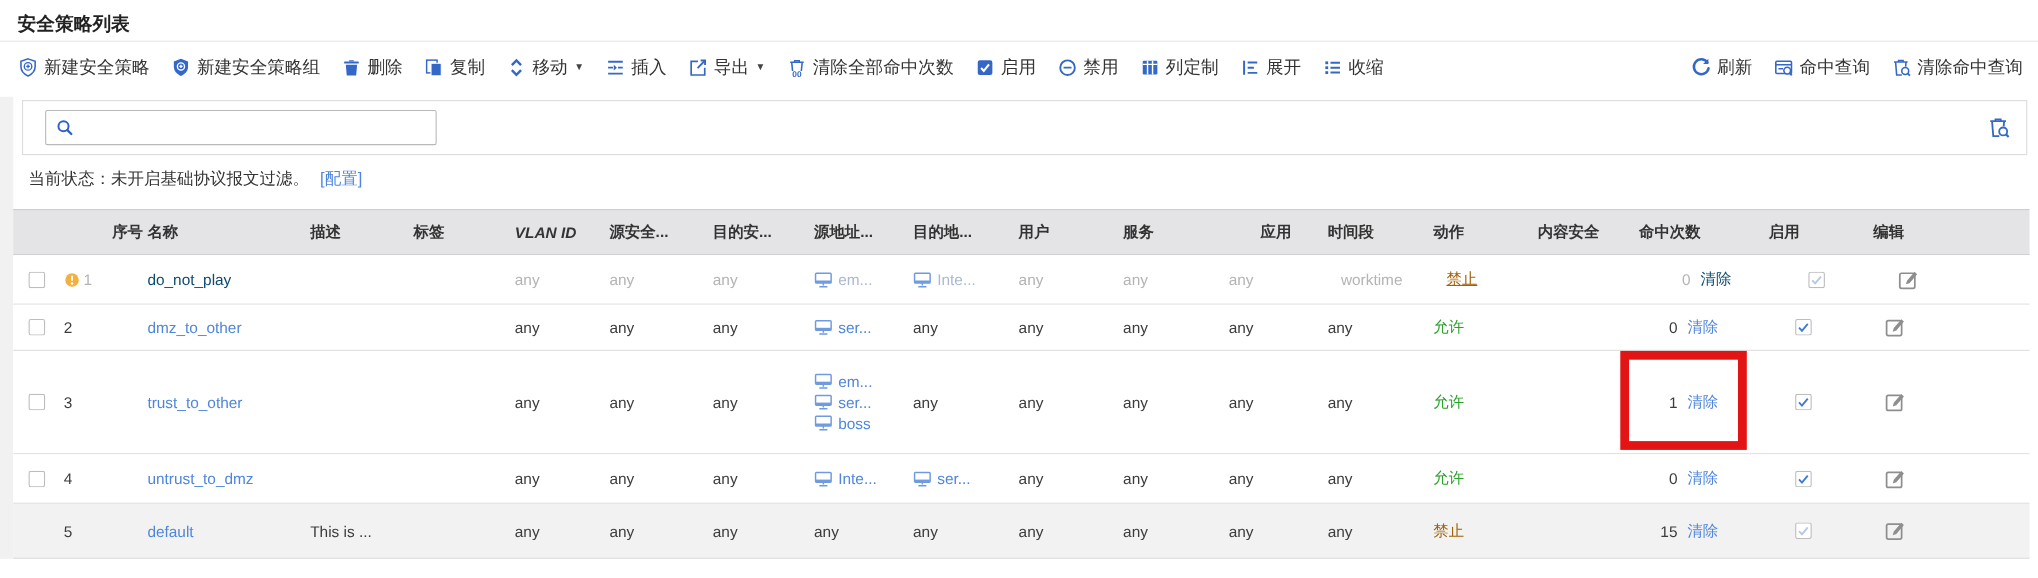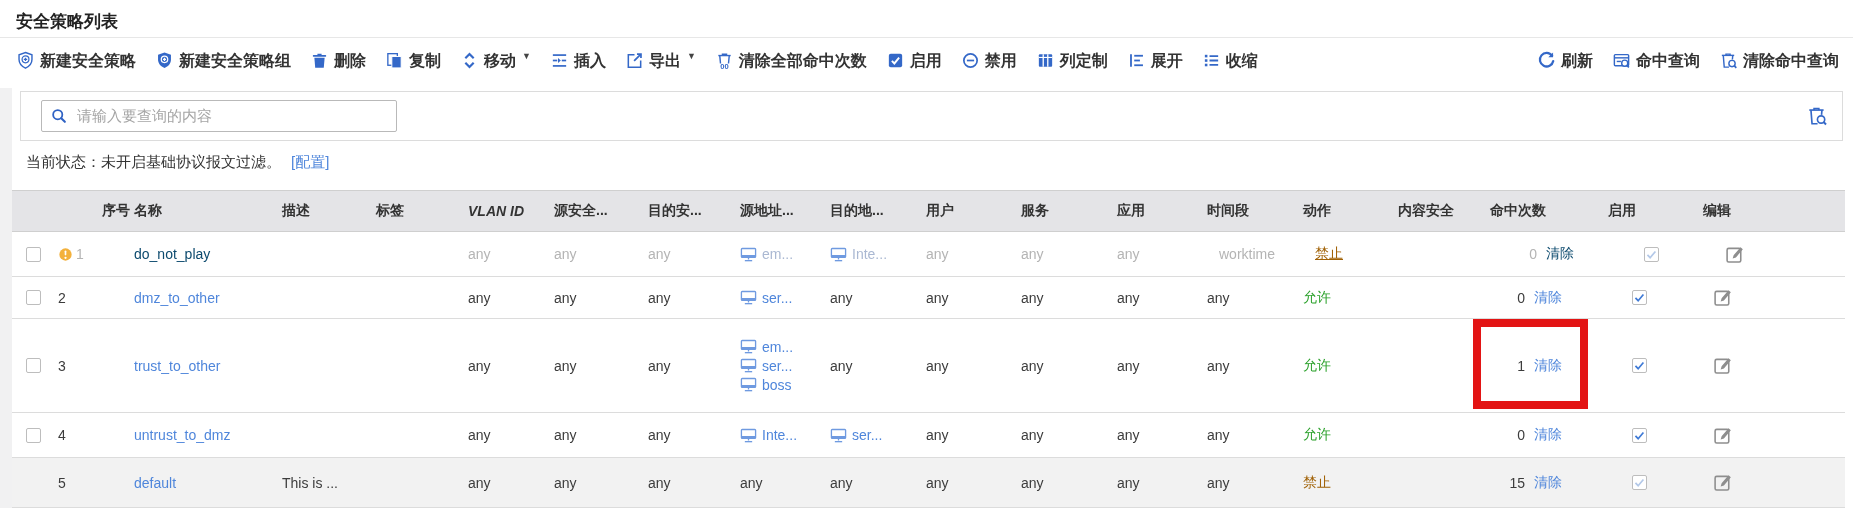--- a/index.html
+++ b/index.html
@@ -9,21 +9,21 @@
     font-family:"Liberation Sans", sans-serif;
   }
   #left-strip{position:absolute;left:0;top:88px;width:12px;height:420px;background:#f1f1f2;}
   
   .page-title{position:absolute;left:16px;top:10px;font-family:"Liberation Serif",serif;
     font-size:17px;font-weight:bold;color:#222;}
   .title-divider{position:absolute;left:0;top:37px;width:1853px;height:1px;background:#e7e7e7;}
   
   .toolbar{position:absolute;left:16px;top:44px;right:12px;height:34px;display:flex;align-items:center;
     font-family:"Liberation Serif",serif;font-size:16px;color:#333;white-space:nowrap;}
-  .tb-item{display:flex;gap:5px;margin-right:19px;cursor:pointer;font-weight:bold;}
+  .tb-item{display:flex;align-items:center;gap:5px;margin-right:19px;cursor:pointer;}
   .tb-spacer{flex:1;}
   .caret{font-size:9px;color:#444;margin-left:1px;}
   .ic{width:19px;height:19px;display:block;flex:none;}
   
   .search-box{position:absolute;left:20px;top:91px;width:1823px;height:50px;box-sizing:border-box;
     border:1px solid #dcdcdc;background:#fff;}
   .search-input-wrap{position:absolute;left:20px;top:8px;width:356px;height:32px;box-sizing:border-box;
     border:1px solid #b9b9b9;border-radius:2px;display:flex;align-items:center;padding:0 8px;gap:7px;background:#fff;}
   .search-input-wrap .ic{width:18px;height:18px;}
   .search-input{border:none;outline:none;flex:1;font-family:"Liberation Serif",serif;font-size:15px;color:#333;background:transparent;}
@@ -291,21 +291,20 @@
       </svg>
     <span>清除命中查询</span>
   </div>
 </div>
 
 <div class="search-box">
   <div class="search-input-wrap">
     <svg class="ic">
         <use href="#sym-search"></use>
       </svg>
-    <input class="search-input" type="text" value="" placeholder="请输入要查询的内容" style="">
   </div>
   <div class="clear-search-btn">
     <svg class="ic">
         <use href="#sym-trashsearch"></use>
       </svg>
   </div>
 </div>
 
 <div class="status-row">
   <span>当前状态：</span><span>未开启基础协议报文过滤。</span><a class="cfg">[配置]</a>
@@ -318,21 +317,21 @@
       <div class="th" style="width: 148px;">名称</div>
       <div class="th" style="width: 94px;">描述</div>
       <div class="th" style="width: 92px;">标签</div>
       <div class="th" style="width: 86px; font-style: italic;">VLAN ID</div>
       <div class="th" style="width: 94px;">源安全...</div>
       <div class="th" style="width: 92px;">目的安...</div>
       <div class="th" style="width: 90px;">源地址...</div>
       <div class="th" style="width: 96px;">目的地...</div>
       <div class="th" style="width: 95px;">用户</div>
       <div class="th" style="width: 96px;">服务</div>
-      <div class="th" style="width: 90px;">应用</div>
+      <div class="th" style="width: 90px; text-align: center;">应用</div>
       <div class="th" style="width: 96px;">时间段</div>
       <div class="th" style="width: 95px;">动作</div>
       <div class="th" style="width: 92px;">内容安全</div>
       <div class="th" style="width: 118px;">命中次数</div>
       <div class="th" style="width: 95px;">启用</div>
       <div class="th" style="width: 90px;">编辑</div>
     </div>
   <div id="tbody">
       <div class="tr disabled" style="height: 45px;">
         <div class="td" style="width: 30px; padding-left: 14px;">

